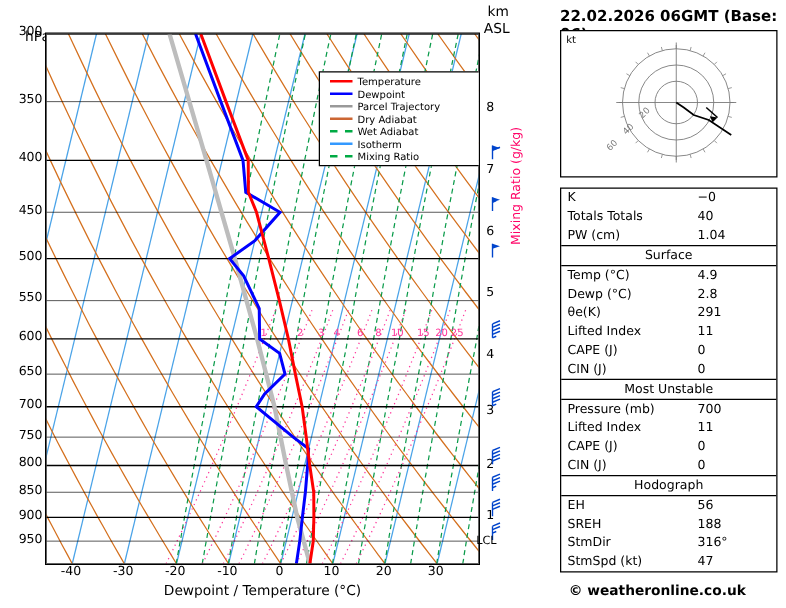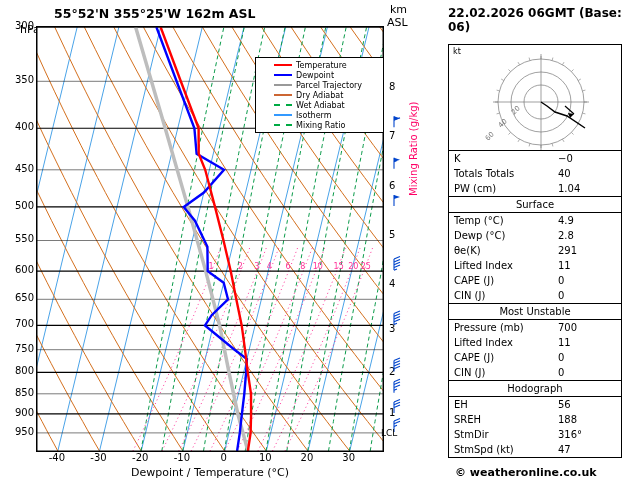--- a/index.html
+++ b/index.html
@@ -29,47 +29,46 @@
 
   .xtitle{left:80px;top:466px;width:260px;text-align:center;font-size:11px;color:#000;}
 
   
   #kmaxis{left:383px;top:26px;width:22px;height:424px;}
   .kmlab{position:absolute;font-size:10px;color:#000;}
 
   .mixlabel{left:408px;top:196px;font-size:10px;color:#f06;transform:rotate(-90deg);transform-origin:left top;white-space:nowrap;}
 
   
-  #legend{left:218px;top:30px;width:118px;background:#fff;border:1px solid #000;padding:2px 18px;text-align:center;}
+  #legend{left:218px;top:30px;width:118px;background:#fff;border:1px solid #000;padding:2px 8px;text-align:center;}
   #legend .row{display:flex;align-items:center;height:10px;margin:0;}
   #legend .sw{width:18px;height:0px;border-top-width:2px;border-top-style:solid;margin-right:4px;}
   #legend .lb{font-size:8px;color:#000;line-height:9px;}
 
   
   .lcl{left:352px;top:437px;font-size:9px;color:#000;padding-left:23px;}
 
   
-  #hodo{left:448px;top:24px;width:172px;height:116px;border:1px solid #000;background:#fff;margin-top:20px;}
+  #hodo{left:448px;top:24px;width:172px;height:116px;border:1px solid #000;background:#fff;}
   .kt{left:4px;top:2px;font-size:8px;color:#000;}
 
   
   #table{left:448px;top:150px;width:172px;height:306px;border:1px solid #000;background:#fff;font-size:10px;color:#000;}
   #table .r{display:flex;justify-content:space-between;padding:0px 5px;height:15px;line-height:15px;}
   #table .r .v{width:58px;text-align:left;}
   #table .hdr{height:15px;line-height:15px;text-align:center;}
 
   .copyright{left:455px;top:466px;font-size:11px;color:#000;font-weight:bold;}
 </style>
 </head>
 <body>
 
 <div id="root">
 
   <div class="abs hPa-label">hPa</div>
-  <div class="abs title-main">55°52'N  355°25'W  162m ASL</div>
   <div class="abs km-label">km</div>
   <div class="abs asl-label">ASL</div>
   <div class="abs date-title">22.02.2026 06GMT (Base: 06)</div>
 
   <div class="abs" id="yaxis">
       <div class="ylab" style="top: -6px;">300</div>
       <div class="ylab" style="top: 48.2868px;">350</div>
       <div class="ylab" style="top: 95.3123px;">400</div>
       <div class="ylab" style="top: 136.792px;">450</div>
       <div class="ylab" style="top: 173.896px;">500</div>

